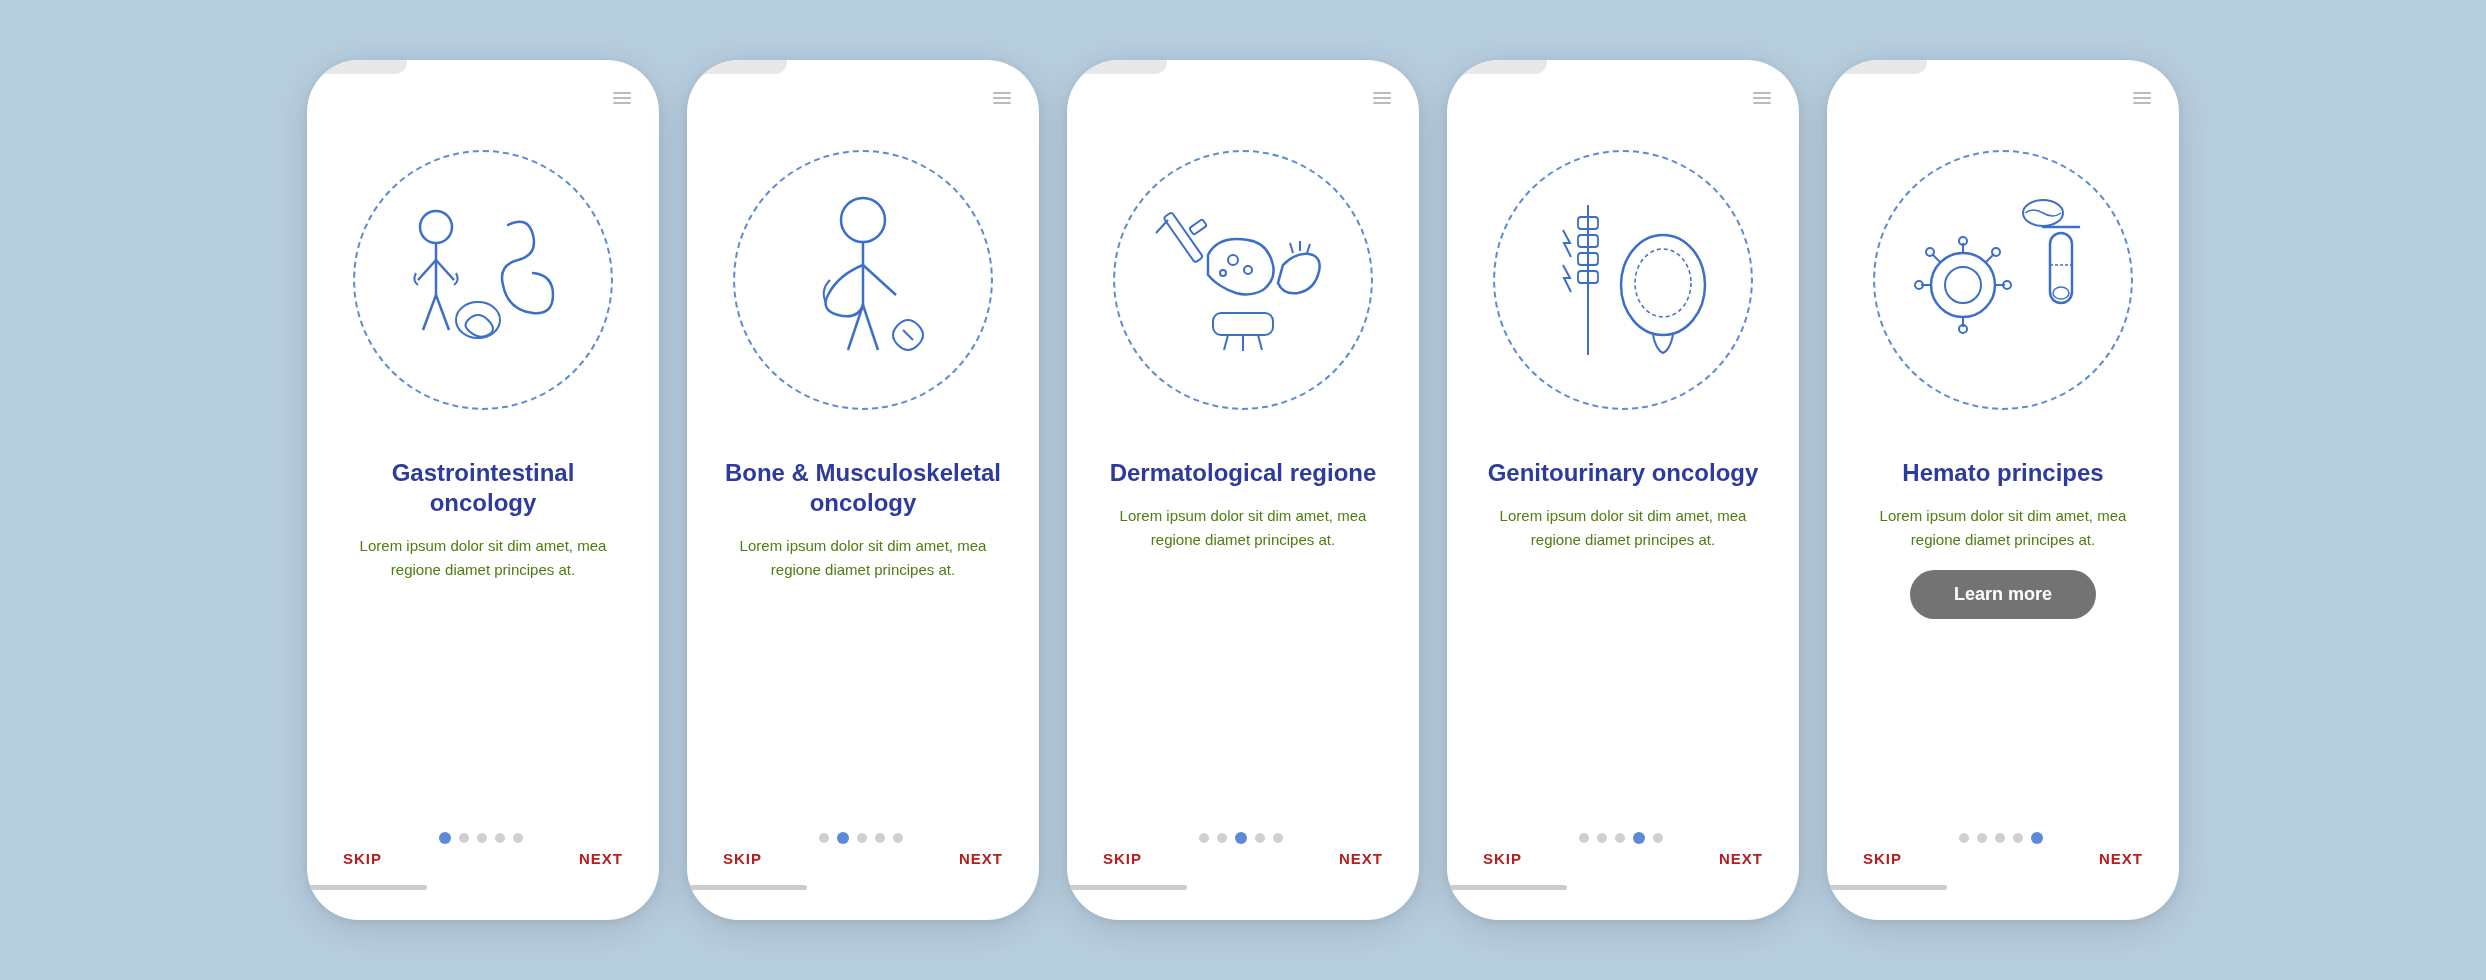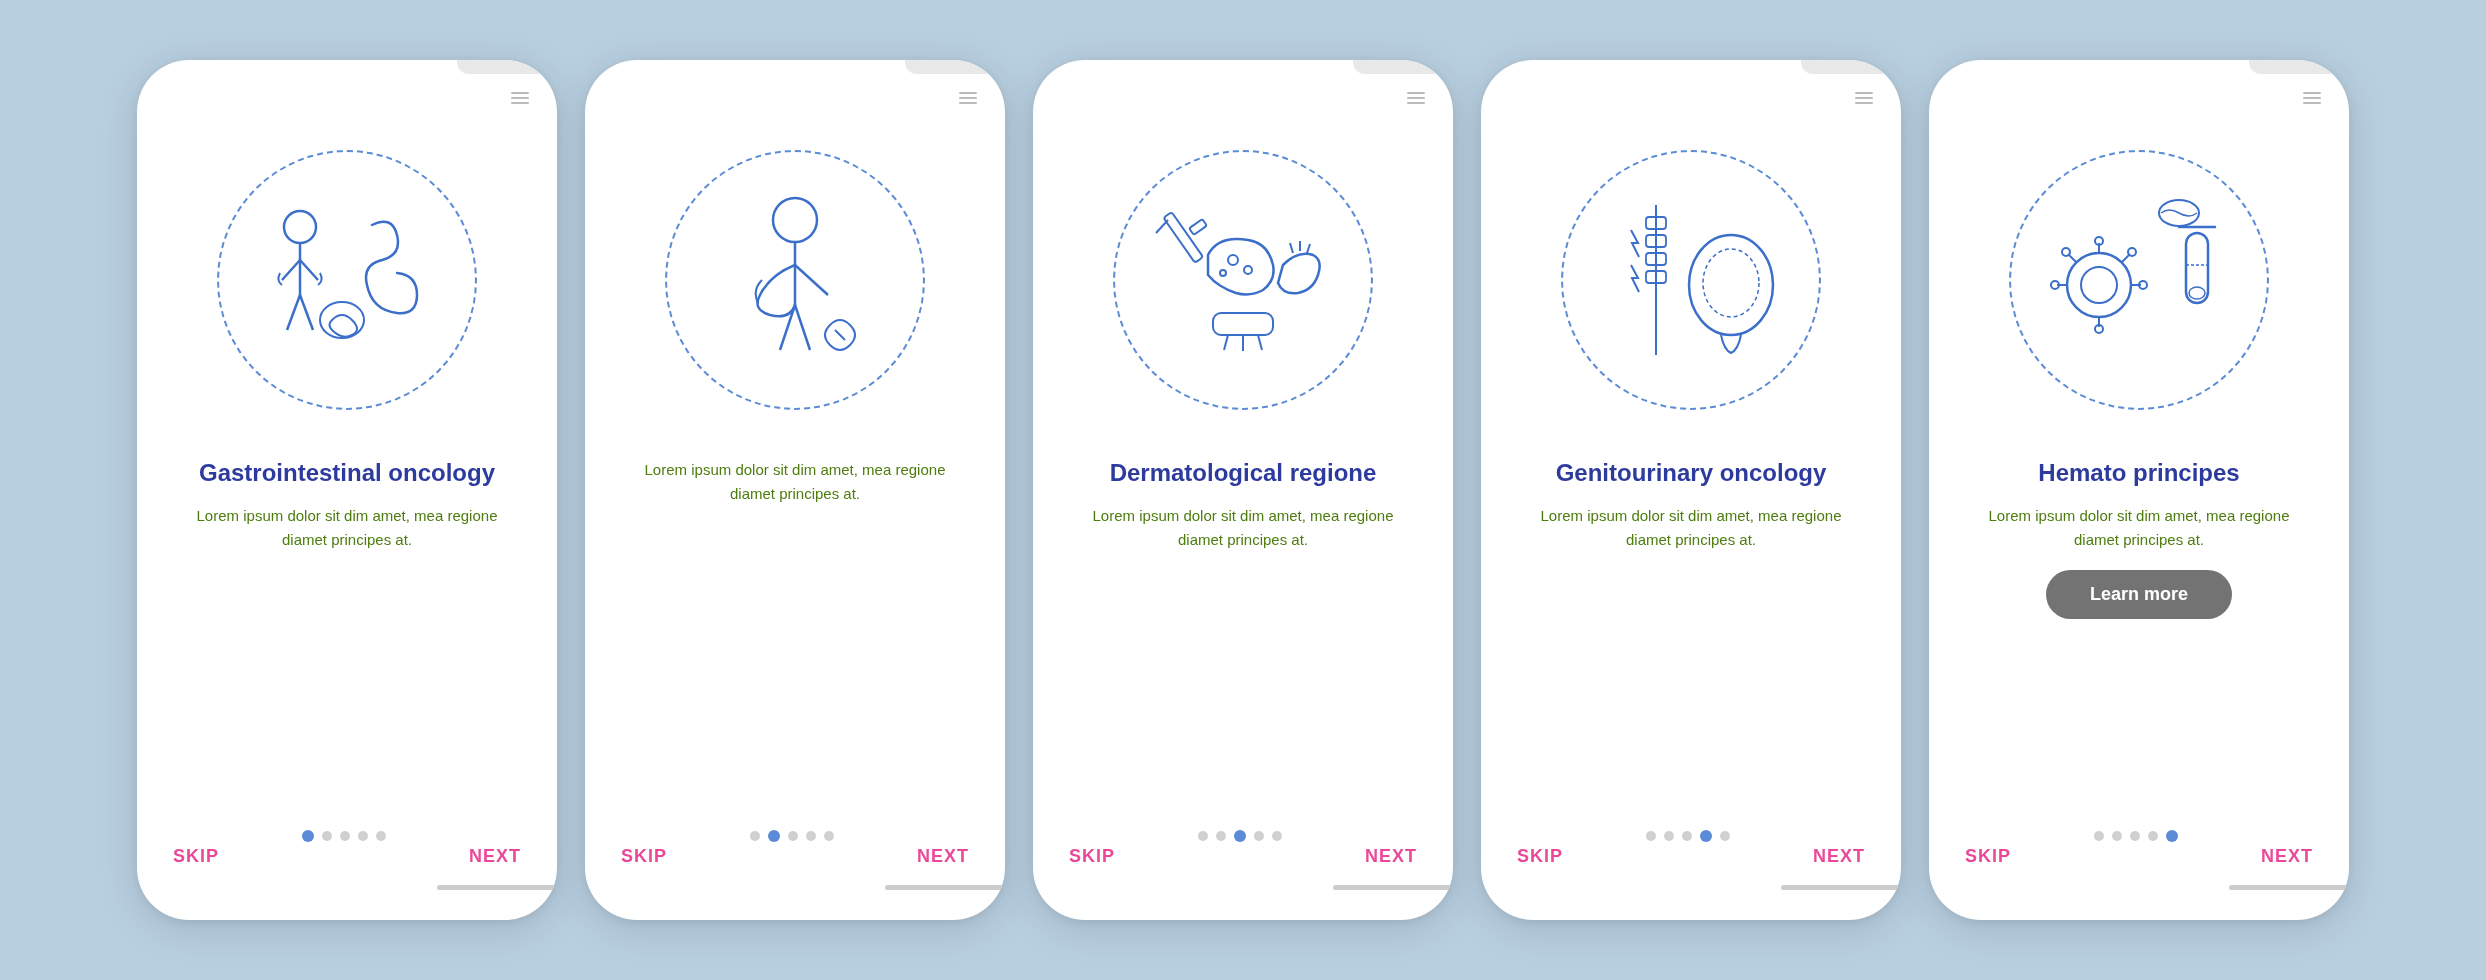--- a/index.html
+++ b/index.html
@@ -13,28 +13,28 @@
       font-family: 'Segoe UI', Arial, sans-serif;
       overflow: hidden;
     }
     .phones-container {
       display: flex;
       gap: 28px;
       align-items: center;
       padding: 40px;
     }
     .phone {
-      width: 420px;
+      width: 352px;
       height: 860px;
       background: #ffffff;
       border-radius: 52px;
       box-shadow: 0 8px 40px rgba(0,0,0,0.13), 0 2px 8px rgba(0,0,0,0.08);
       display: flex;
       flex-direction: column;
-      align-items: flex-end;
+      align-items: flex-start;
       overflow: hidden;
       position: relative;
       padding: 0 0 30px 0;
     }
     .phone-notch {
       width: 100px;
       height: 14px;
       background: #e8e8e8;
       border-radius: 0 0 12px 12px;
       margin-bottom: 0;
@@ -126,23 +126,23 @@
     }
     .nav-area {
       width: 100%;
       display: flex;
       align-items: center;
       justify-content: space-between;
       padding: 0 36px;
       margin-top: auto;
     }
     .nav-skip, .nav-next {
-      font-size: 18px;
+      font-size: 15px;
       font-weight: 600;
-      color: #ec4899;
+      color: #b91c1c;
       letter-spacing: 1px;
       cursor: pointer;
       margin-top: 42px;
     }
     .nav-dots {
       display: flex;
       gap: 8px;
       align-items: center;
     }
     .dot {
@@ -246,20 +246,21 @@
           <line x1="115" y1="140" x2="130" y2="185" stroke="#3b6fc9" stroke-width="2.5"></line>
 
           <path d="M150 160 Q160 150 170 160 Q180 170 170 180 Q160 190 150 180 Q140 170 150 160" stroke="#3b6fc9" stroke-width="2" fill="none"></path>
           <line x1="155" y1="165" x2="165" y2="175" stroke="#3b6fc9" stroke-width="2"></line>
 
           <path d="M82 115 Q72 125 78 138" stroke="#3b6fc9" stroke-width="2" fill="none"></path>
         </svg>
       </div>
     </div>
     <div class="content-area">
+      <div class="card-title">Bone &amp; Musculoskeletal oncology</div>
       <div class="card-body">Lorem ipsum dolor sit dim amet, mea regione diamet principes at.</div>
     </div>
     <div class="nav-area">
       <span class="nav-skip">SKIP</span>
       <div class="nav-dots">
         <div class="dot"></div>
         <div class="dot active"></div>
         <div class="dot"></div>
         <div class="dot"></div>
         <div class="dot"></div>

